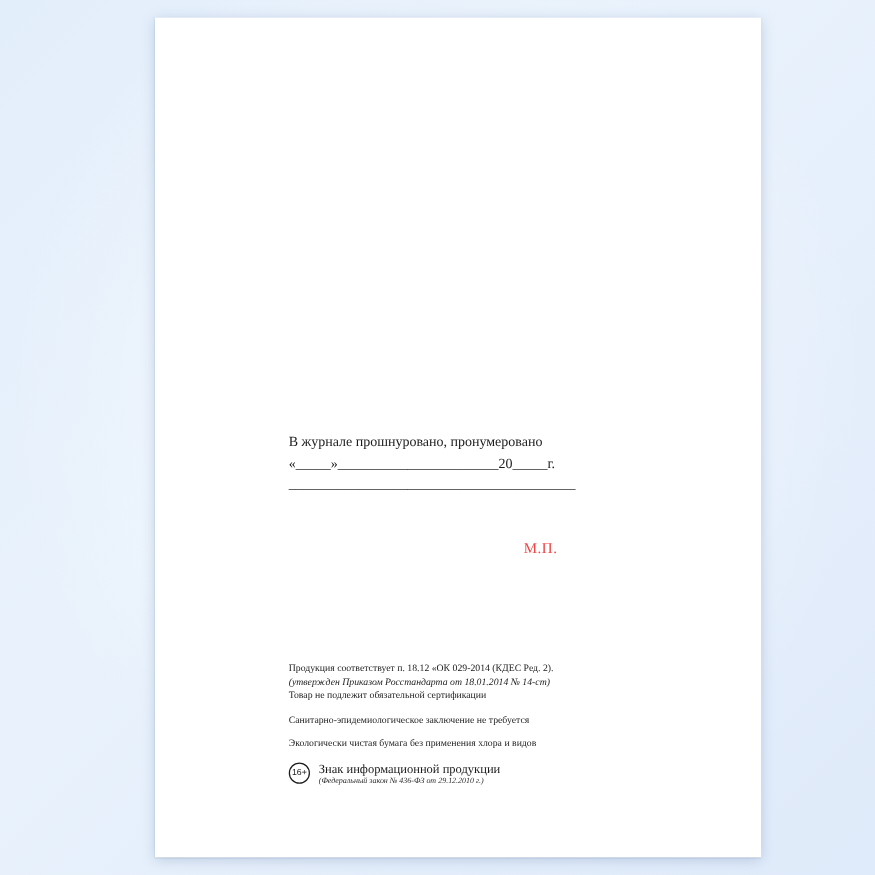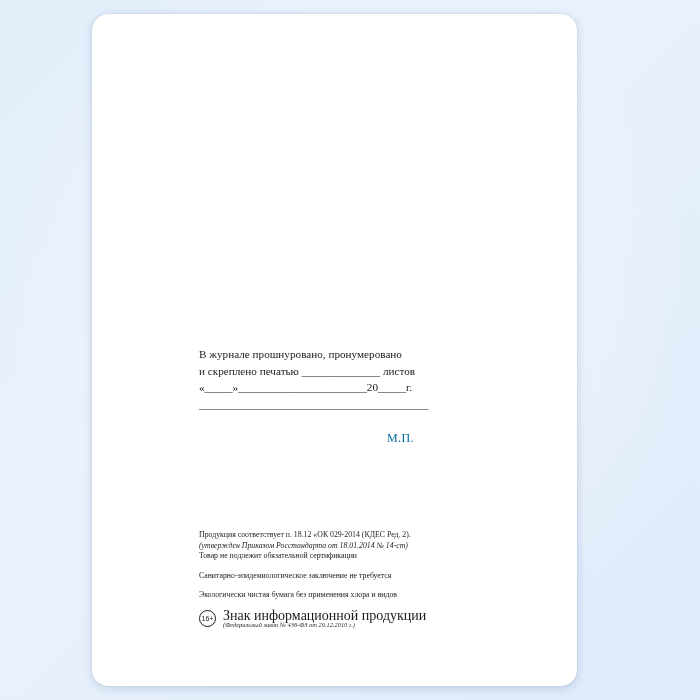--- a/index.html
+++ b/index.html
@@ -22,46 +22,45 @@
   
   #stage:before {
     content: "";
     position: absolute;
     inset: 0;
     background: radial-gradient(ellipse at 50% 45%, rgba(255,255,255,0.55) 0%, rgba(221,235,250,0) 70%);
     pointer-events: none;
   }
   #page {
     position: absolute;
-    left: 92px;
+    left: 124px;
     top: 14px;
     width: 485px;
     height: 672px;
     background: #ffffff;
     box-shadow: 0 2px 10px rgba(90,120,160,0.28), 0 0 1px rgba(120,140,170,0.55);
-    border-radius: 16px;
   }
   .block-center {
     position: absolute;
     left: 107px;
     top: 332px;
     width: 300px;
     font-size: 11.2px;
     line-height: 16.5px;
     color: #1c1c1c;
   }
   .block-center .ln {
     white-space: nowrap;
   }
   .mp {
     position: absolute;
     left: 295px;
     top: 417px;
     font-size: 12px;
-    color: #0369a1;
+    color: #ef4444;
     letter-spacing: 0.4px;
   }
   .footer {
     position: absolute;
     left: 107px;
     top: 516px;
     width: 330px;
     color: #1b1b1b;
   }
   .footer .p {
@@ -91,42 +90,41 @@
     font-size: 7px;
     font-family: "Liberation Sans", sans-serif;
     line-height: 15px;
     text-align: center;
     color: #1b1b1b;
   }
   .info-text {
     position: absolute;
     left: 24px;
     top: 1px;
-    font-size: 14px;
+    font-size: 10px;
     line-height: 9.5px;
   }
   .info-sub {
     position: absolute;
     left: 24px;
     top: 11px;
     font-size: 6.4px;
     font-style: italic;
     line-height: 8px;
     color: #2a2a2a;
   }
 </style>
 </head>
 <body>
 
 <div id="stage">
   <div id="page">
 
     <div class="block-center">
       <div class="ln">В журнале прошнуровано, пронумеровано</div>
-      <div class="ln">и скреплено печатью ______________ листов</div>
       <div class="ln">«_____»_______________________20_____г.</div>
       <div class="ln">_________________________________________</div>
     </div>
 
     <div class="mp">М.П.</div>
 
     <div class="footer">
       <div class="p">
         <div>Продукция соответствует п. 18.12 «ОК 029-2014 (КДЕС Ред. 2).</div>
         <div class="it">(утвержден Приказом Росстандарта от 18.01.2014 № 14-ст)</div>

